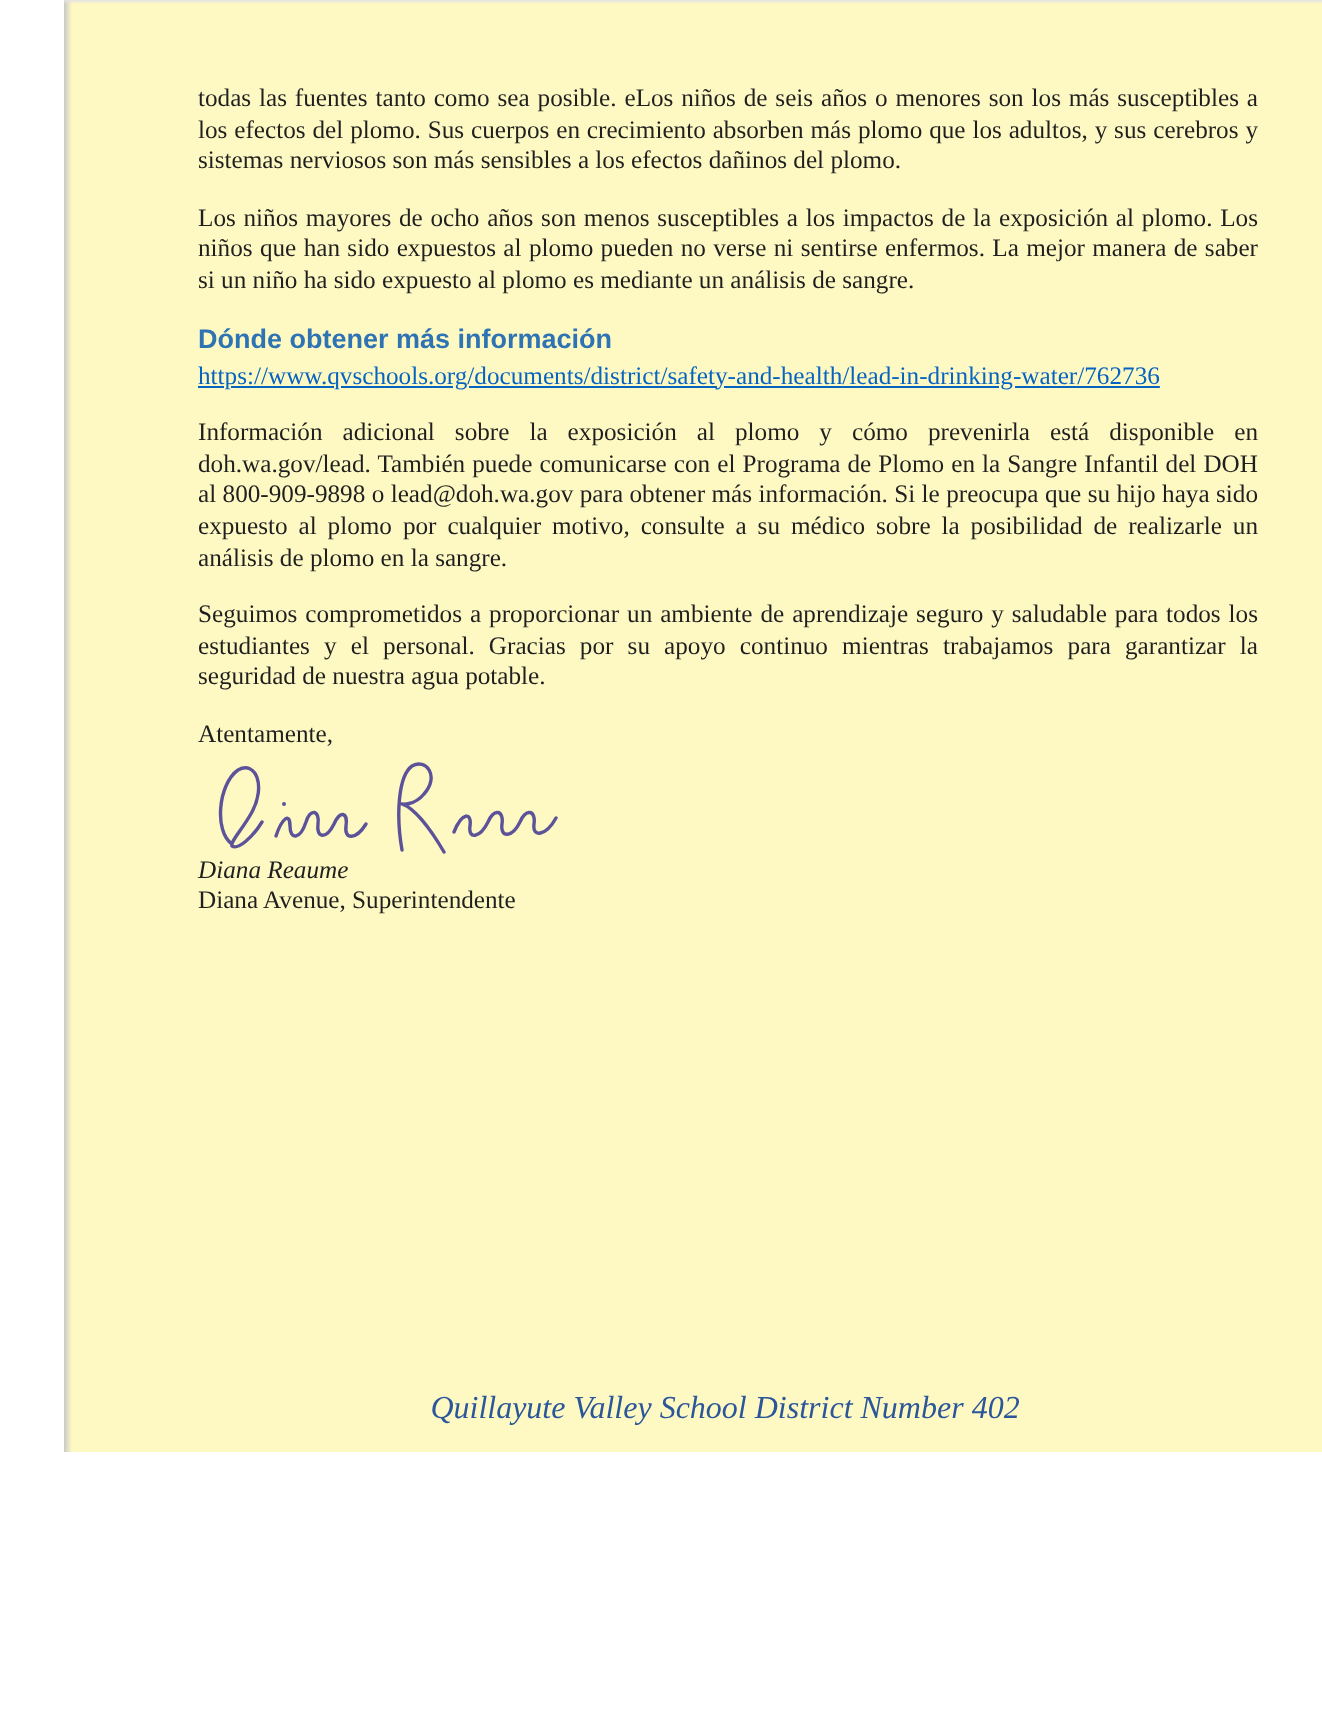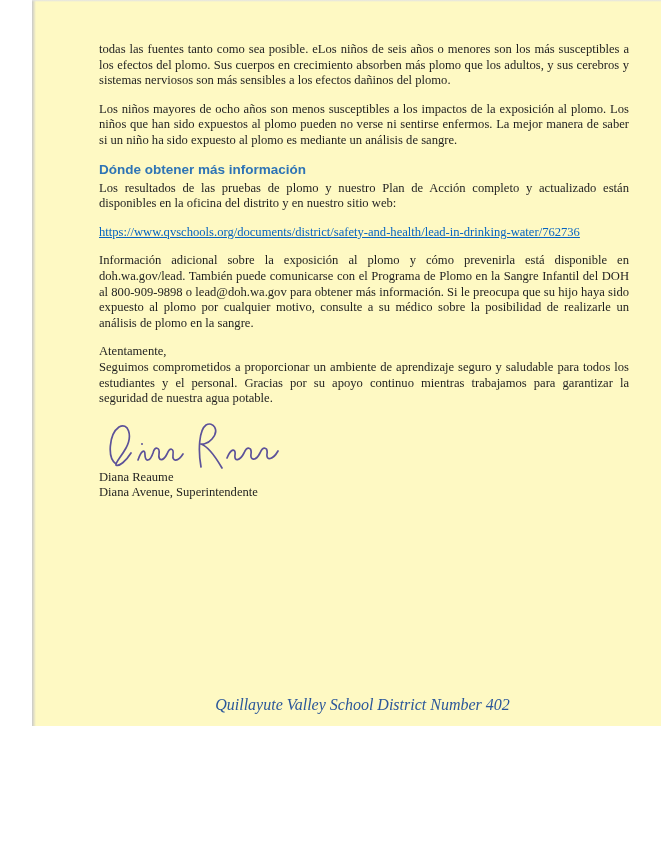--- a/index.html
+++ b/index.html
@@ -59,21 +59,21 @@
     color: #0563C1;
     text-decoration: underline;
     font-family: "Liberation Serif", serif;
     cursor: pointer;
   }
   .closing { margin: 2px 0 0 0; }
   .signature-block {
     margin: 2px 0 0 2px;
     height: 50px;
   }
-  .italic { margin: 0; }
+  .italic { font-style: italic; margin: 0; }
   .title-line { margin: 0; }
   .footer {
     position: absolute;
     left: 0;
     bottom: 13px;
     width: 100%;
     text-align: center;
   }
   .footer-line1 {
     font-family: "Liberation Serif", serif;
@@ -95,30 +95,29 @@
 <div class="page">
   <div class="scan-edge-left"></div>
   <div class="scan-edge-top"></div>
 
   <div class="content">
     <p class="body just">todas las fuentes tanto como sea posible. eLos niños de seis años o menores son los más susceptibles a los efectos del plomo. Sus cuerpos en crecimiento absorben más plomo que los adultos, y sus cerebros y sistemas nerviosos son más sensibles a los efectos dañinos del plomo.</p>
     <p class="body just">Los niños mayores de ocho años son menos susceptibles a los impactos de la exposición al plomo. Los niños que han sido expuestos al plomo pueden no verse ni sentirse enfermos. La mejor manera de saber si un niño ha sido expuesto al plomo es mediante un análisis de sangre.</p>
 
     <h2 class="heading">Dónde obtener más información</h2>
 
-    <p class="body just">Los resultados de las pruebas de plomo y nuestro Plan de Acción completo y actualizado están disponibles en la oficina del distrito y en nuestro sitio web:</p>
 
     <p class="linkline">
       <a href="#" class="doclink">https://www.qvschools.org/documents/district/safety-and-health/lead-in-drinking-water/762736</a>
     </p>
 
     <p class="body just">Información adicional sobre la exposición al plomo y cómo prevenirla está disponible en doh.wa.gov/lead. También puede comunicarse con el Programa de Plomo en la Sangre Infantil del DOH al 800-909-9898 o lead@doh.wa.gov para obtener más información. Si le preocupa que su hijo haya sido expuesto al plomo por cualquier motivo, consulte a su médico sobre la posibilidad de realizarle un análisis de plomo en la sangre.</p>
+    <p class="body just">Seguimos comprometidos a proporcionar un ambiente de aprendizaje seguro y saludable para todos los estudiantes y el personal. Gracias por su apoyo continuo mientras trabajamos para garantizar la seguridad de nuestra agua potable.</p>
+
     <p class="body closing">Atentamente,</p>
-
-    <p class="body just">Seguimos comprometidos a proporcionar un ambiente de aprendizaje seguro y saludable para todos los estudiantes y el personal. Gracias por su apoyo continuo mientras trabajamos para garantizar la seguridad de nuestra agua potable.</p>
 
     <div class="signature-block">
       <svg width="185" height="52" viewBox="0 0 185 52">
         <g fill="none" stroke="#4f4496" stroke-width="1.7" stroke-linecap="round" stroke-linejoin="round" opacity="0.92">
 
           <path d="M15,44 C6,38 8,14 18,7 C27,2 32,15 25,28 C20,37 14,43 15,45 C18,47 25,41 30,33"></path>
 
           <path d="M37,40 C40,31 44,28 44,35 C44,42 49,42 52,33 C54,26 59,27 58,34 C57,41 62,42 66,34 C69,27 73,28 72,35 C71,42 77,42 82,34"></path>
           <circle cx="41" cy="24" r="1" fill="#4f4496" stroke="none"></circle>
 

